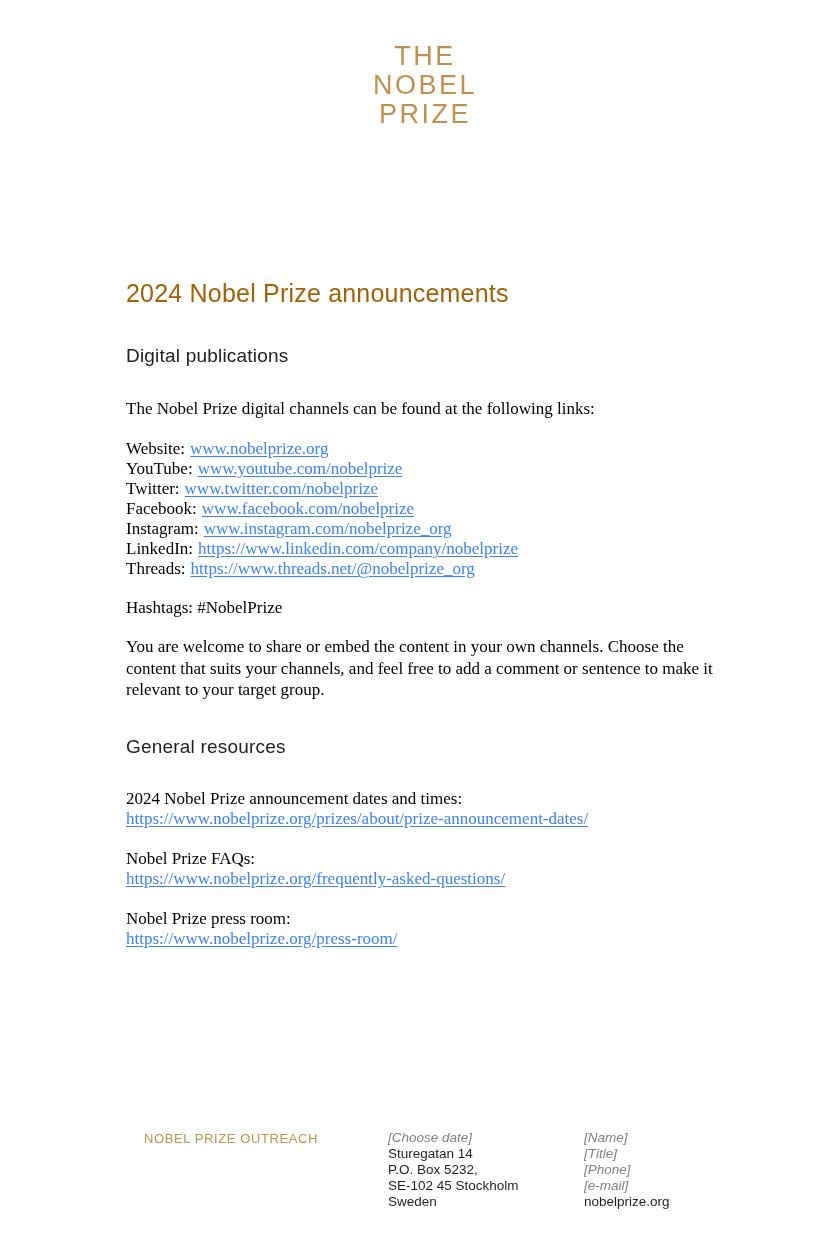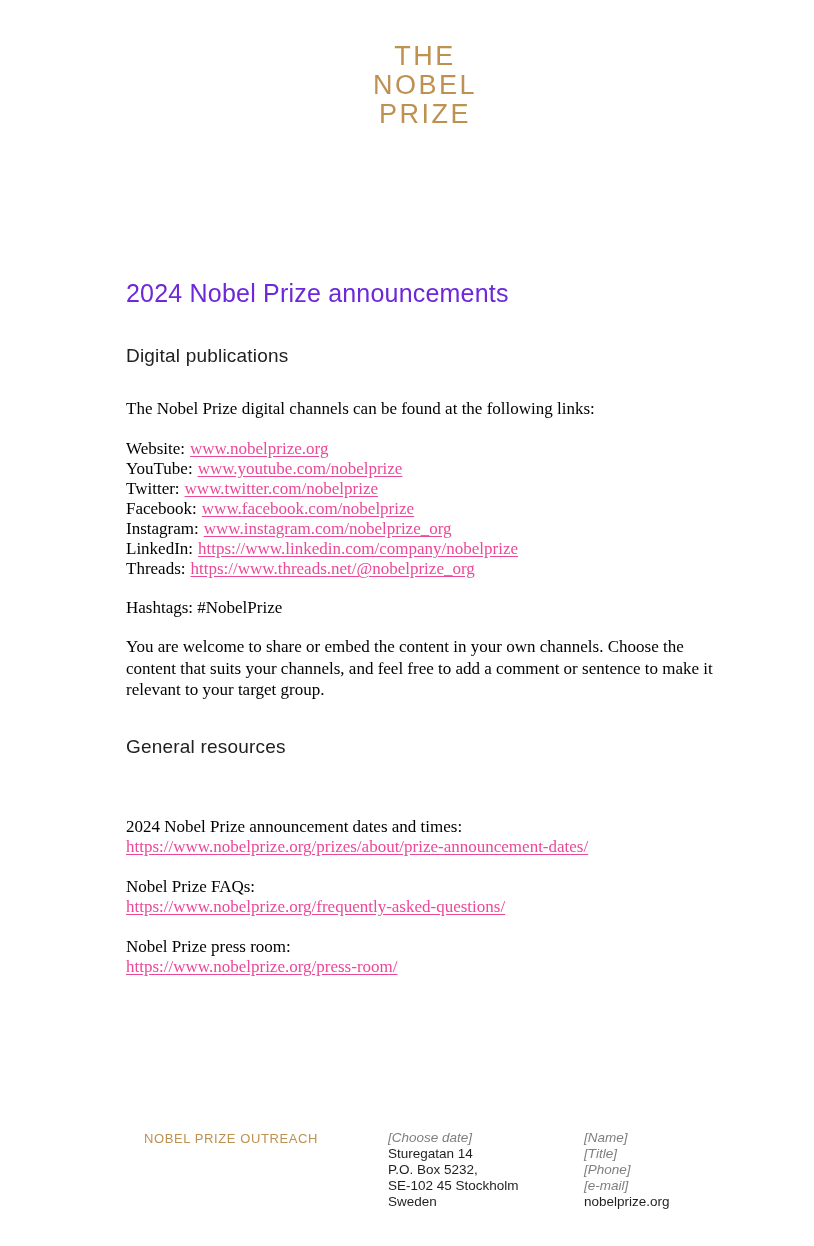--- a/index.html
+++ b/index.html
@@ -27,21 +27,21 @@
     font-weight: 400;
   }
   
   .doc-title {
     position: absolute;
     top: 279px;
     left: 126px;
     font-family: "Liberation Sans", sans-serif;
     font-size: 25px;
     font-weight: 400;
-    color: #6d28d9;
+    color: #a16207;
     letter-spacing: 0.2px;
   }
   .section-heading {
     position: absolute;
     left: 126px;
     font-family: "Liberation Sans", sans-serif;
     font-size: 19px;
     font-weight: 400;
     color: #212121;
     letter-spacing: 0.2px;
@@ -55,28 +55,28 @@
     font-family: "Liberation Serif", serif;
     font-size: 17px;
     color: #000000;
     line-height: 20px;
   }
   .intro { top: 399px; width: 610px; }
   .channels { top: 439px; }
   .channel-row { line-height: 20px; white-space: nowrap; }
   .channel-label { margin-right: 5px; margin-top: 48px; }
   a.doc-link {
-    color: #ec4899;
+    color: #3b82f6;
     text-decoration: underline;
     text-underline-offset: 2px;
     cursor: pointer;
   }
   .hashtags { top: 598px; }
   .share-note { top: 636px; width: 605px; line-height: 21.5px; }
-  .resource-group { position: absolute; left: 126px; font-family: "Liberation Serif", serif; font-size: 17px; color: #000; line-height: 20px; margin-top: 28px; }
+  .resource-group { position: absolute; left: 126px; font-family: "Liberation Serif", serif; font-size: 17px; color: #000; line-height: 20px; }
   .resource-1 { top: 789px; }
   .resource-2 { top: 849px; }
   .resource-3 { top: 909px; }
   
   .footer {
     position: absolute;
     top: 1130px;
     left: 0;
     width: 814px;
     font-family: "Liberation Sans", sans-serif;

